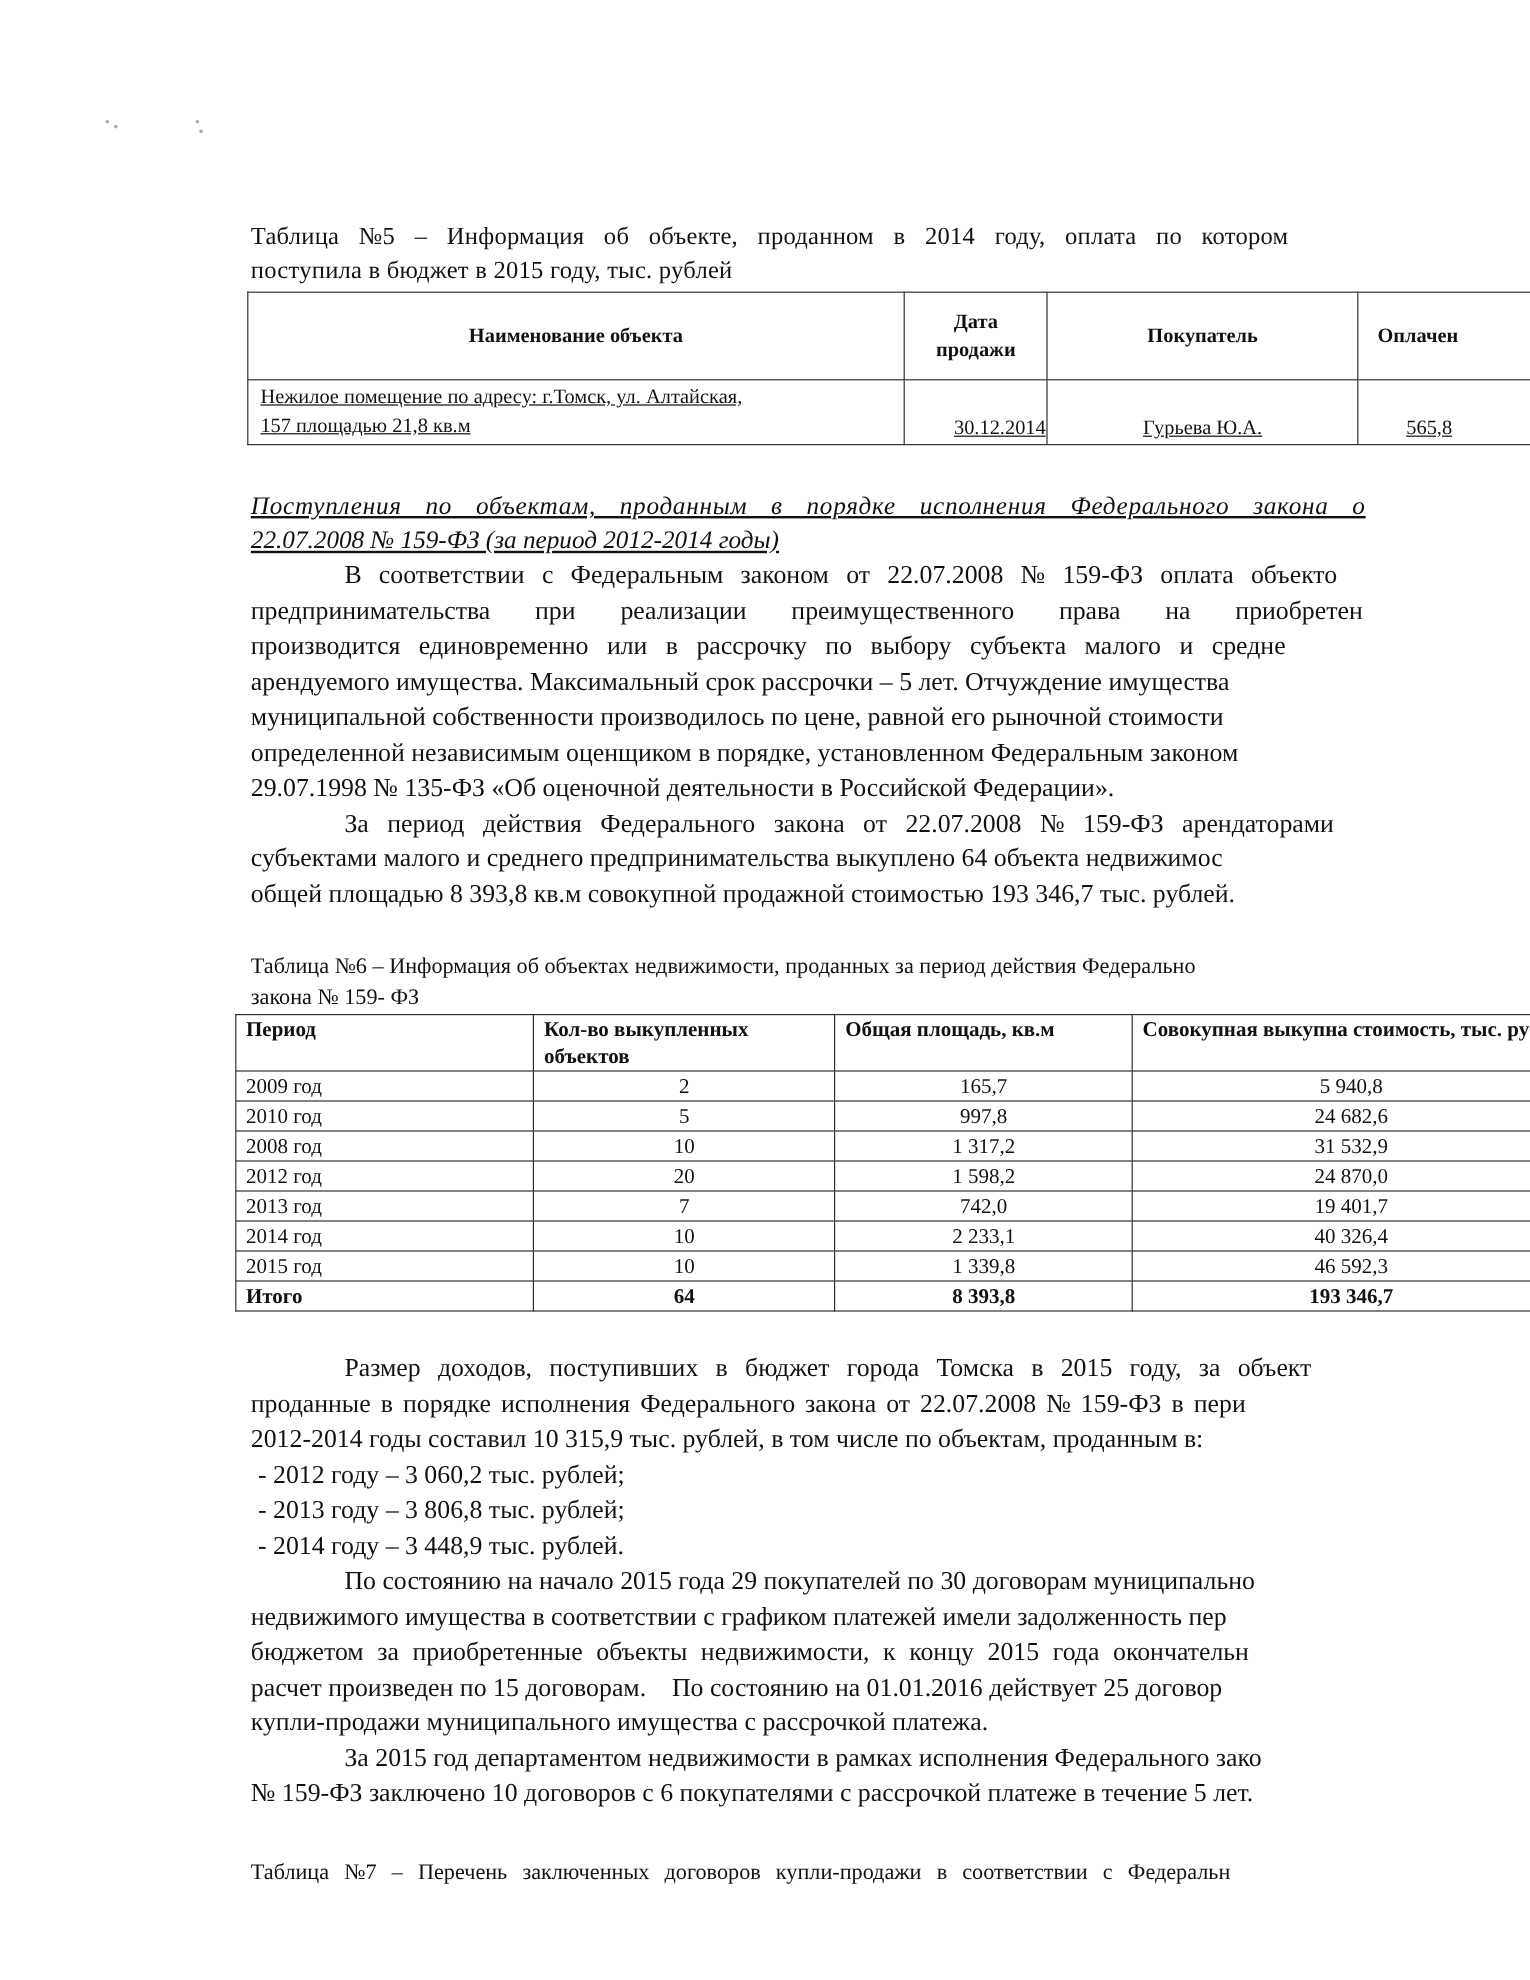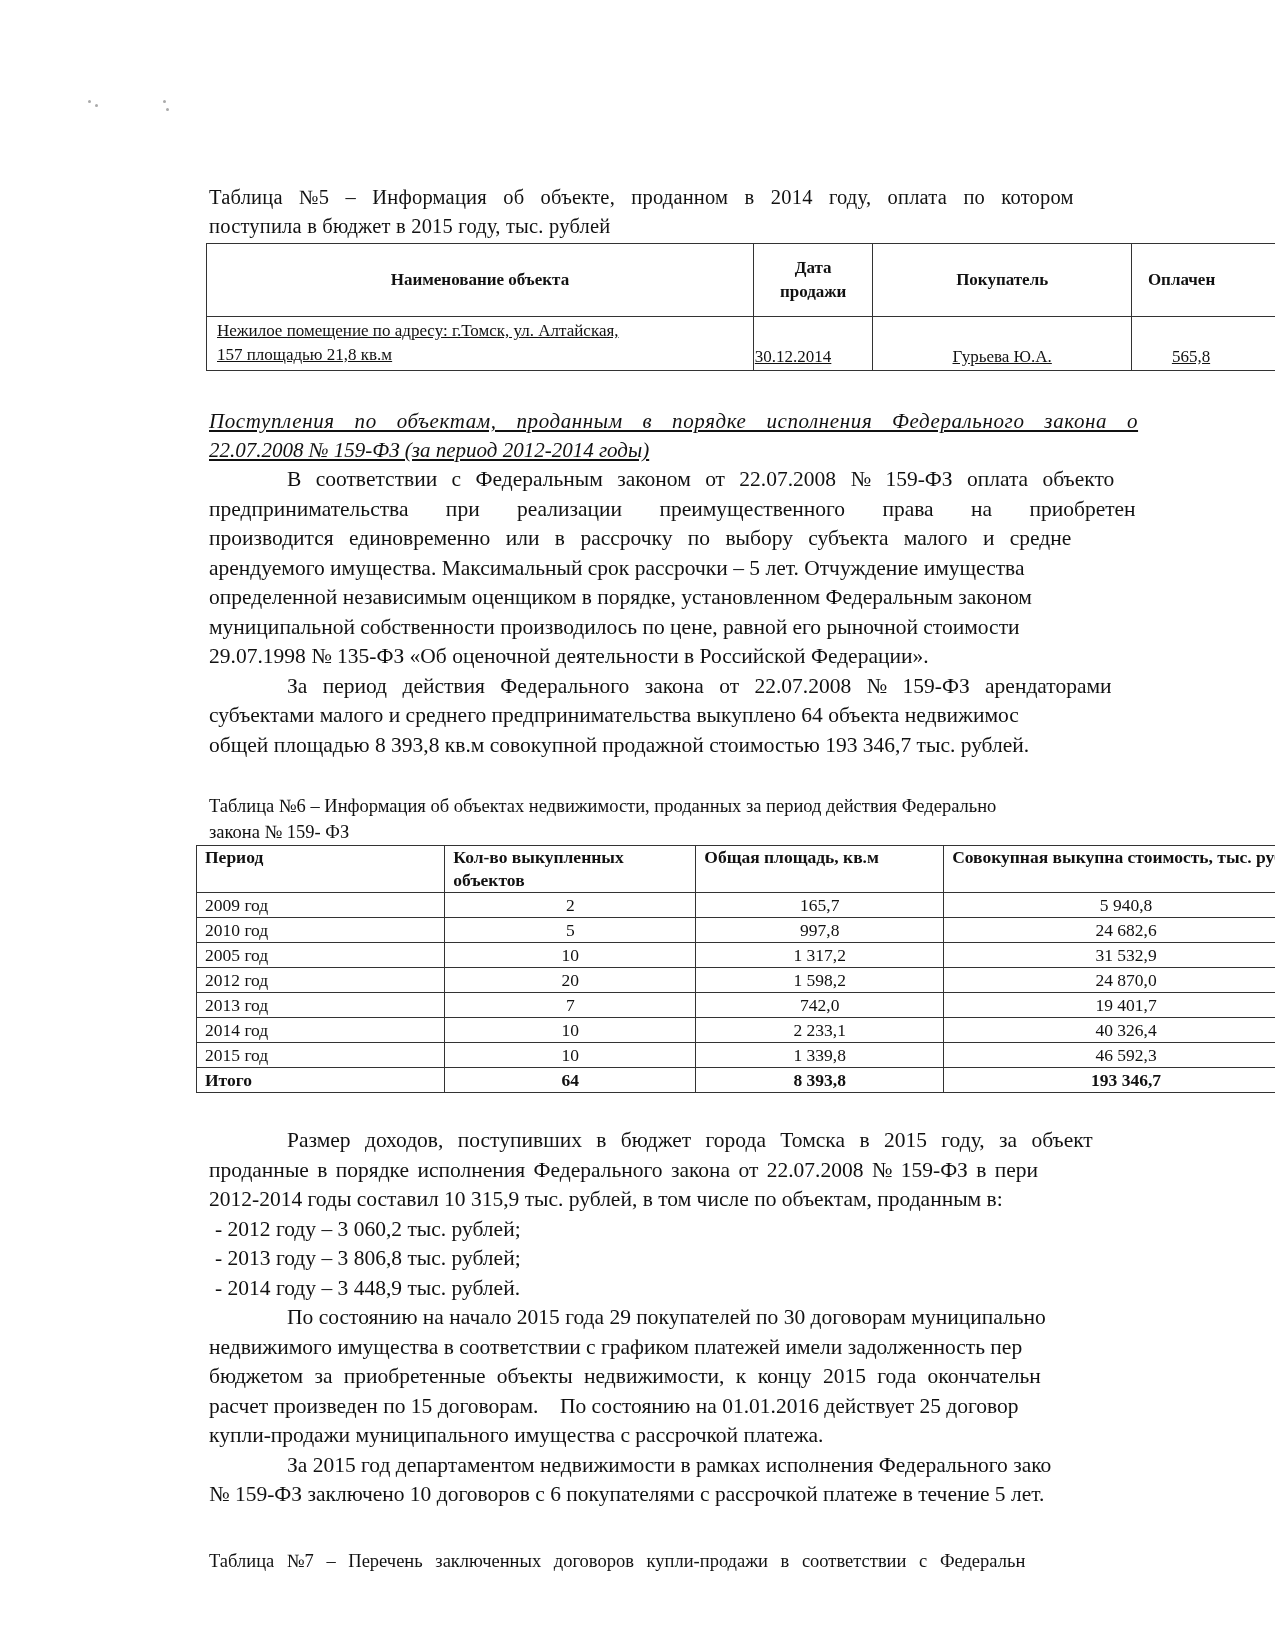--- a/index.html
+++ b/index.html
@@ -55,39 +55,39 @@
       <th style="width:548px">Наименование объекта</th>
       <th style="width:107px; padding: 0 6px">Дата продажи</th>
       <th style="width:257px">Покупатель</th>
       <th style="width:160px; text-align:left; padding-left:16px">Оплачен</th>
     </tr>
     <tr>
       <td style="padding-left:10px; vertical-align:top; padding-top:2px">
         <div>Нежилое помещение по адресу: г.Томск, ул. Алтайская,</div>
         <div>157 площадью 21,8 кв.м</div>
       </td>
-      <td style="text-align:left">30.12.2014</td>
+      <td style="text-align:right">30.12.2014</td>
       <td style="text-align:center">Гурьева Ю.А.</td>
       <td style="padding-left:40px">565,8</td>
     </tr>
   </tbody>
     </table>
 
   <div class="heading-italic">
     <div class="l1">Поступления по объектам, проданным в порядке исполнения Федерального закона о</div>
     <div>22.07.2008 № 159-ФЗ (за период 2012-2014 годы)</div>
   </div>
 
   <div class="para">
     <div class="nowrap" style="word-spacing:9px"><span class="ind"></span><span>В соответствии с Федеральным законом от 22.07.2008 № 159-ФЗ оплата объекто</span></div>
     <div class="nowrap" style="word-spacing:32px">предпринимательства при реализации преимущественного права на приобретен</div>
     <div class="nowrap" style="word-spacing:10px">производится единовременно или в рассрочку по выбору субъекта малого и средне</div>
     <div class="nowrap">арендуемого имущества. Максимальный срок рассрочки – 5 лет. Отчуждение имущества</div>
+    <div class="nowrap">муниципальной собственности производилось по цене, равной его рыночной стоимости</div>
     <div class="nowrap">определенной независимым оценщиком в порядке, установленном Федеральным законом</div>
-    <div class="nowrap">муниципальной собственности производилось по цене, равной его рыночной стоимости</div>
     <div class="nowrap">29.07.1998 № 135-ФЗ «Об оценочной деятельности в Российской Федерации».</div>
   </div>
 
   <div class="para">
     <div class="nowrap" style="word-spacing:10px"><span class="ind"></span><span>За период действия Федерального закона от 22.07.2008 № 159-ФЗ арендаторами</span></div>
     <div class="nowrap">субъектами малого и среднего предпринимательства выкуплено 64 объекта недвижимос</div>
     <div class="nowrap">общей площадью 8 393,8 кв.м совокупной продажной стоимостью 193 346,7 тыс. рублей.</div>
   </div>
 
   <div class="caption6">
@@ -111,21 +111,21 @@
           <td class="c">165,7</td>
           <td class="c">5 940,8</td>
         </tr>
         <tr>
           <td>2010 год</td>
           <td class="c">5</td>
           <td class="c">997,8</td>
           <td class="c">24 682,6</td>
         </tr>
         <tr>
-          <td>2005 год</td>
+          <td>2008 год</td>
           <td class="c">10</td>
           <td class="c">1 317,2</td>
           <td class="c">31 532,9</td>
         </tr>
         <tr>
           <td>2012 год</td>
           <td class="c">20</td>
           <td class="c">1 598,2</td>
           <td class="c">24 870,0</td>
         </tr>

